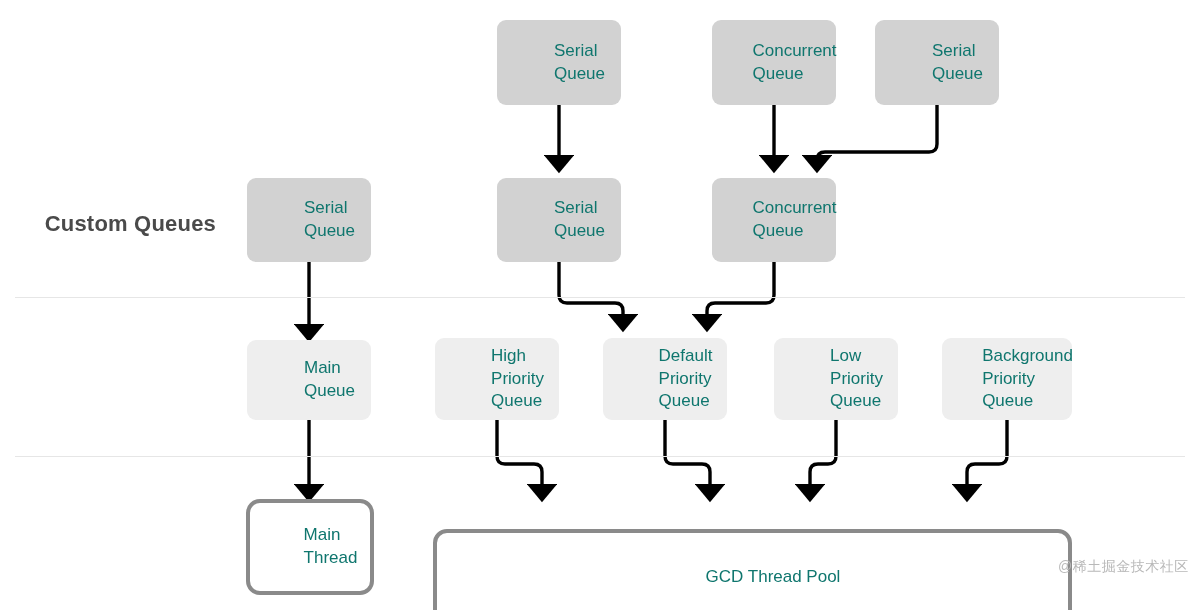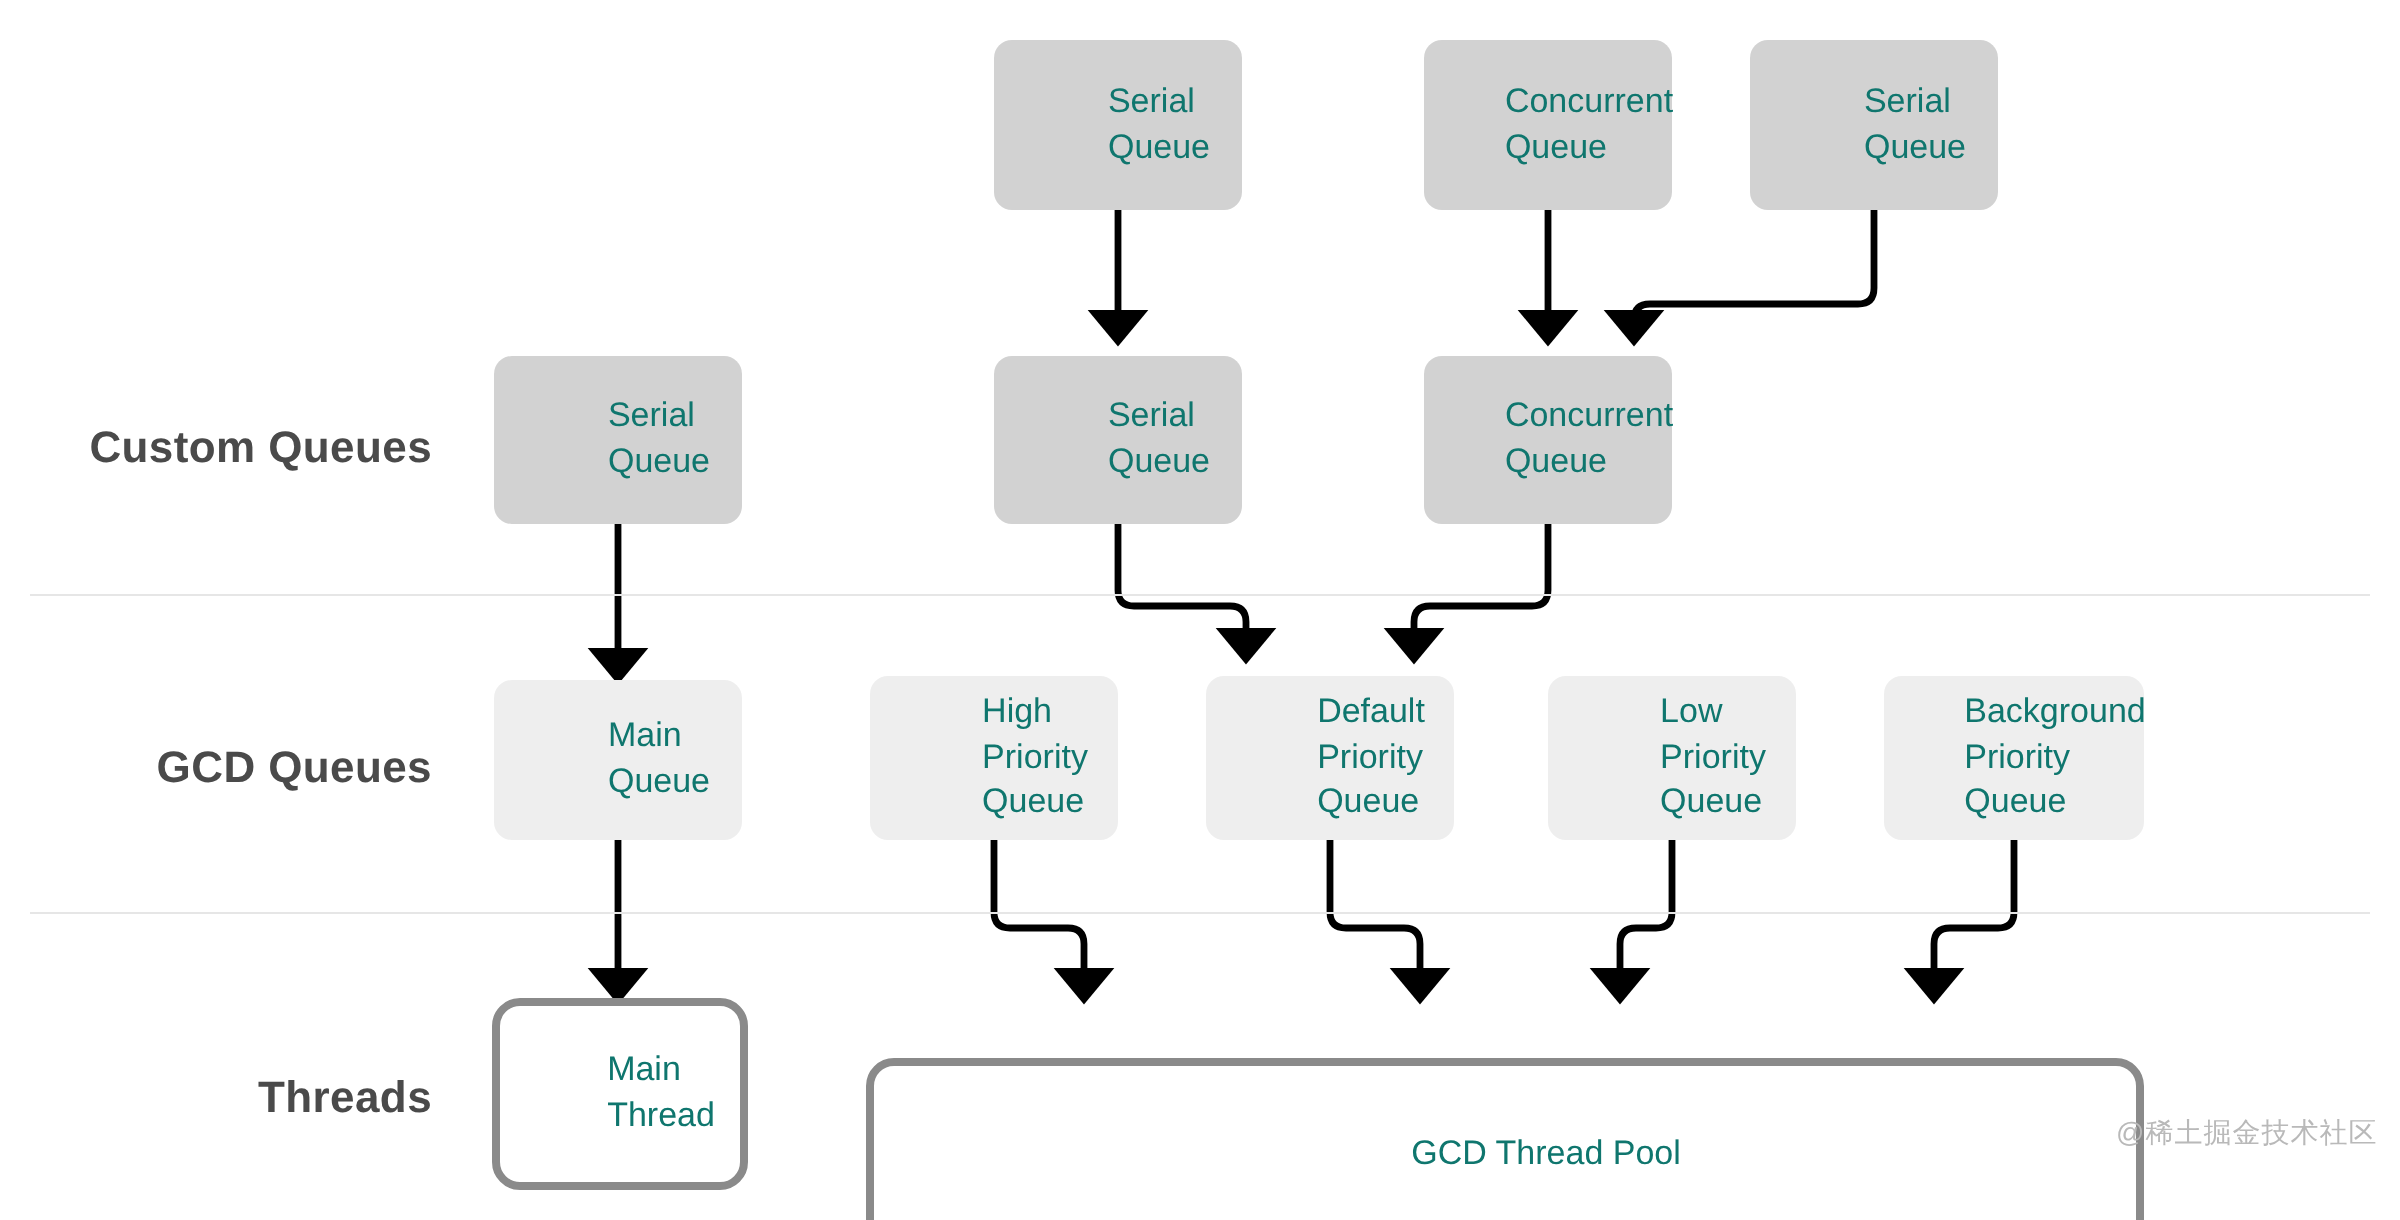--- a/index.html
+++ b/index.html
@@ -115,22 +115,20 @@
 
     <path d="M836,420 L836,456 Q836,464 828,464 L818,464 Q810,464 810,472 L810,492" stroke="#000" stroke-width="3.4" fill="none" marker-end="url(#arrowhead)"></path>
 
     <path d="M1007,420 L1007,456 Q1007,464 999,464 L975,464 Q967,464 967,472 L967,492" stroke="#000" stroke-width="3.4" fill="none" marker-end="url(#arrowhead)"></path>
   </svg>
 
   <div class="divider" style="left:15px; top:297px; width:1170px;"></div>
   <div class="divider" style="left:15px; top:456px; width:1170px;"></div>
 
   <div class="row-label" style="left:16px; top:211px; width:200px;">Custom Queues</div>
-  <div class="row-label" style="left:16px; top:371px; width:200px;">GCD Queues</div>
-  <div class="row-label" style="left:16px; top:536px; width:200px;">Threads</div>
 
   <div class="box custom" style="left:497px; top:20px; width:124px; height:85px;">Serial
 Queue</div>
   <div class="box custom" style="left:712px; top:20px; width:124px; height:85px;">Concurrent
 Queue</div>
   <div class="box custom" style="left:875px; top:20px; width:124px; height:85px;">Serial
 Queue</div>
 
   <div class="box custom" style="left:247px; top:178px; width:124px; height:84px;">Serial
 Queue</div>

